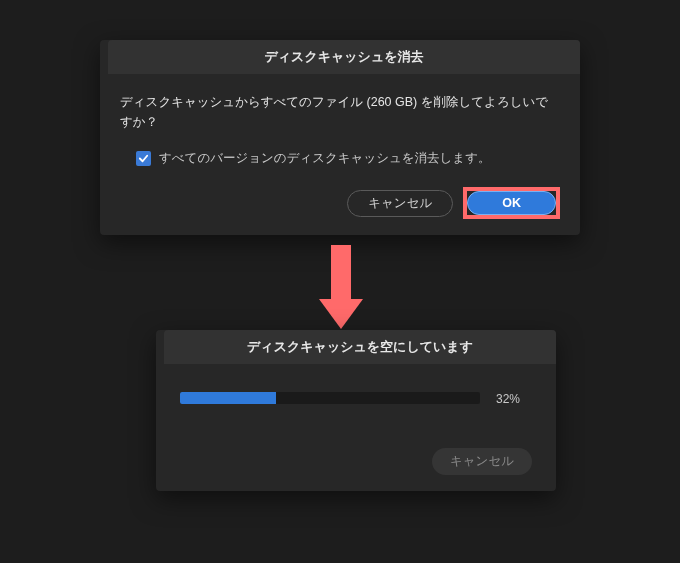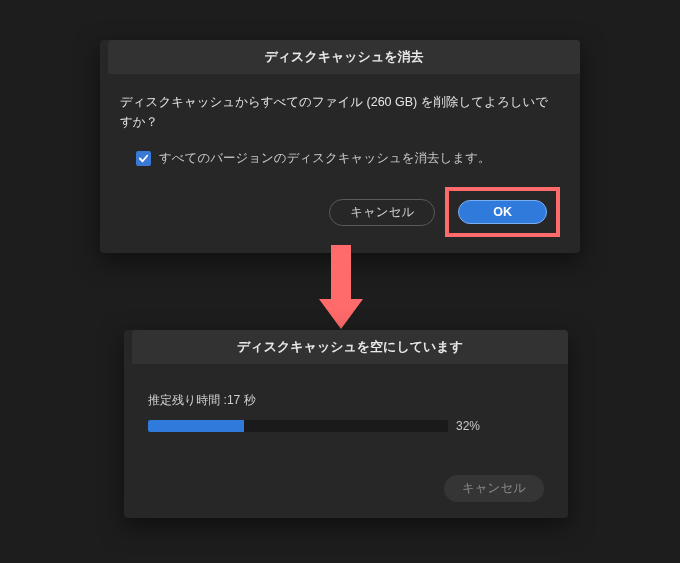--- a/index.html
+++ b/index.html
@@ -69,21 +69,21 @@
     background: transparent;
     border: 1px solid #5a5a5a;
     color: #d0d0d0;
     border-radius: 14px;
     padding: 4px 20px;
     font-size: 12.5px;
     cursor: pointer;
   }
   .ok-highlight-wrap {
     border: 4px solid #ff6a6a;
-    padding: 9px;
+    padding: 0;
     display: inline-block;
   }
   .btn-ok {
     background: #2f7adb;
     border: 1px solid #79b0f2;
     color: #ffffff;
     font-weight: 600;
     border-radius: 14px;
     padding: 4px 34px;
     font-size: 12.5px;
@@ -105,40 +105,40 @@
     background: #ff6a6a;
   }
   .arrow-head {
     width: 0; height: 0;
     border-left: 22px solid transparent;
     border-right: 22px solid transparent;
     border-top: 30px solid #ff6a6a;
   }
   .dialog2 {
     position: absolute;
-    left: 124px;
+    left: 156px;
     top: 330px;
-    width: 444px;
+    width: 400px;
     background: #272727;
     border-radius: 4px;
     box-shadow: 0 8px 24px rgba(0,0,0,0.5);
     color: #c9c9c9;
   }
   .progress-body {
     padding: 28px 24px 16px 24px;
   }
   .est-label {
     font-size: 12px;
     margin-bottom: 10px;
     color: #d0d0d0;
   }
   .progress-row {
     display: flex;
-    align-items: center;
-    gap: 8px;
+    align-items: flex-start;
+    gap: 16px;
   }
   .progress-track {
     position: relative;
     width: 300px;
     height: 12px;
     background: #1a1a1a;
     border-radius: 2px;
     overflow: hidden;
   }
   .progress-fill {
@@ -193,21 +193,20 @@
 </div>
 
 <div class="arrow">
   <div class="arrow-shaft"></div>
   <div class="arrow-head"></div>
 </div>
 
 <div class="dialog2">
   <div class="dialog-title">ディスクキャッシュを空にしています</div>
   <div class="progress-body">
-    <div class="est-label">推定残り時間 :17 秒</div>
     <div class="progress-row">
       <div class="progress-track">
         <div class="progress-fill" style="width: 32%;"></div>
       </div>
       <span class="progress-pct">32%</span>
     </div>
     <div class="progress-btnrow">
       <button class="btn-cancel-ghost">キャンセル</button>
     </div>
   </div>

